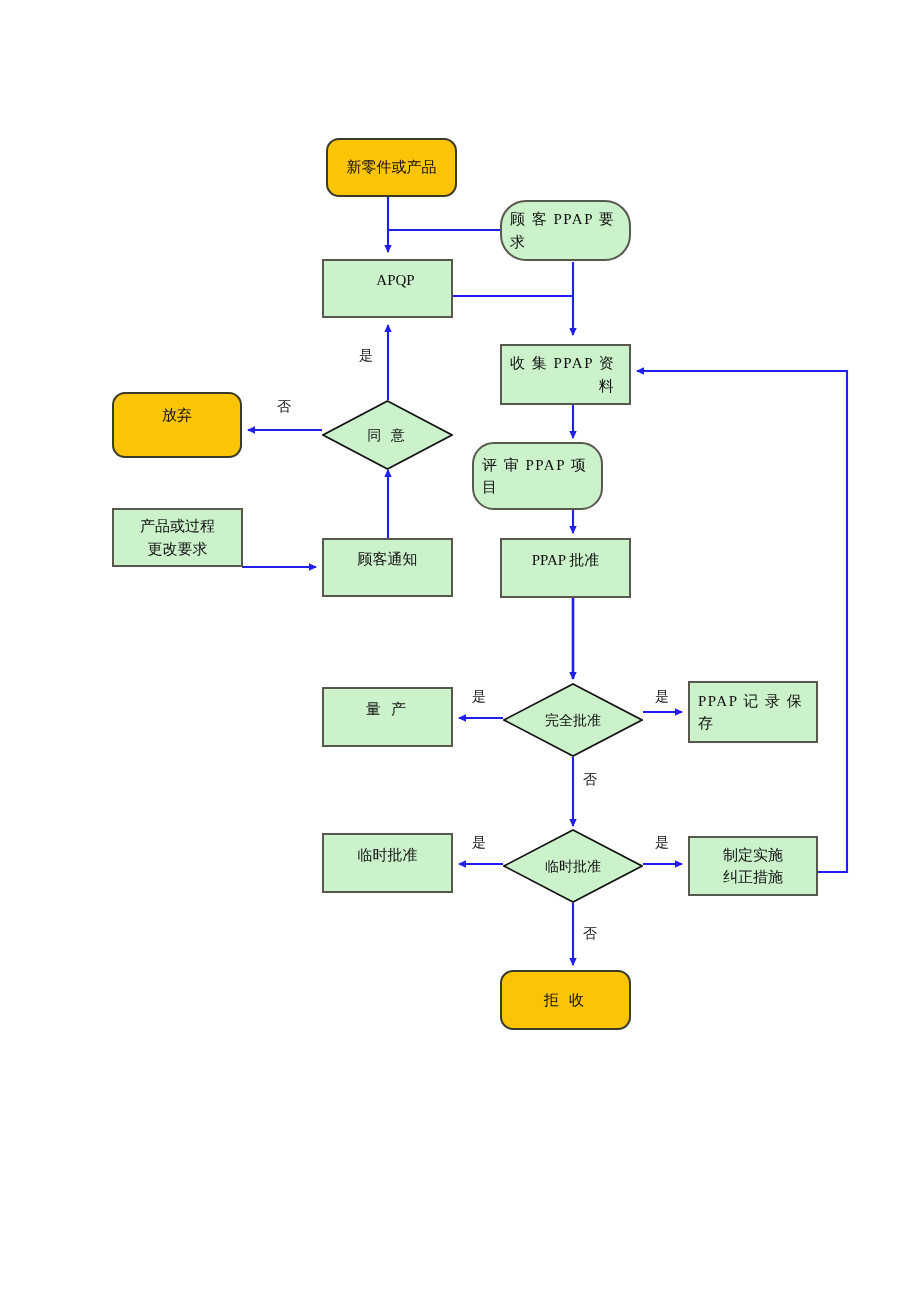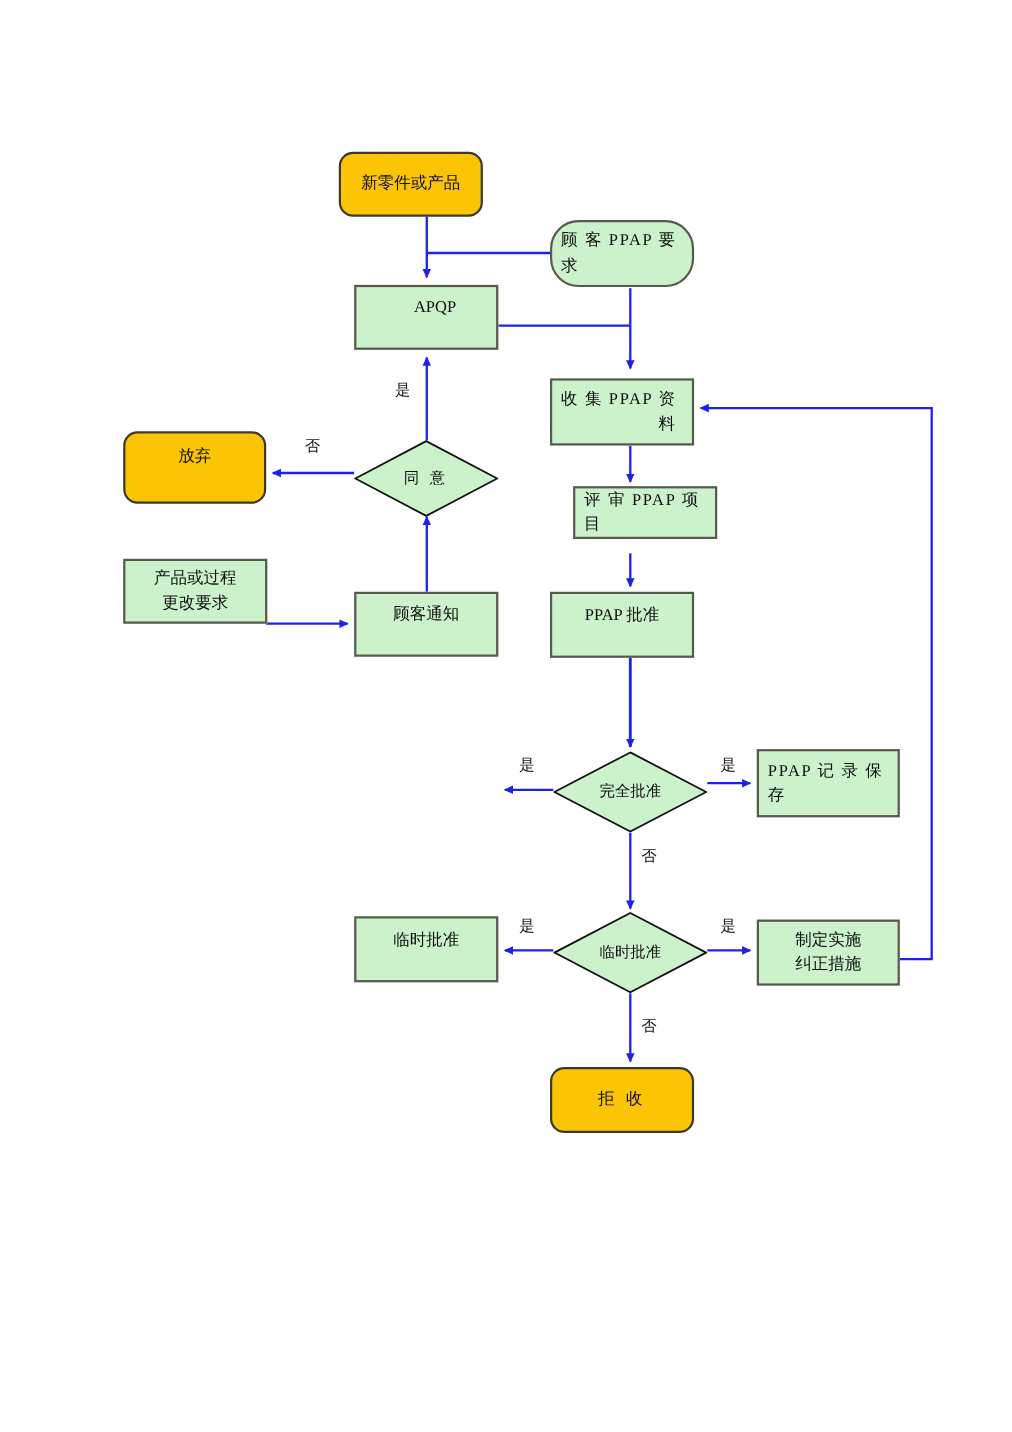--- a/index.html
+++ b/index.html
@@ -126,39 +126,39 @@
       <path d="M503,864 L459,864" marker-end="url(#ar)"></path>
 
       <path d="M643,864 L682,864" marker-end="url(#ar)"></path>
 
       <path d="M573,903 L573,965" marker-end="url(#ar)"></path>
 
       <path d="M818,872 L847,872 L847,371 L637,371" marker-end="url(#ar)"></path>
     </g>
   </svg>
 
-  <div class="node term" style="left:308px; top:138px; width:131px; height:59px;">
+  <div class="node term" style="left:326px; top:138px; width:131px; height:59px;">
     <span class="txt">新零件或产品</span>
   </div>
 
   <div class="node proc" style="left:500px; top:200px; width:131px; height:61px; justify-content:flex-start;border-radius:26px;">
     <span class="txt sp-1" style="text-align:left;">顾 客 PPAP 要
 求</span>
   </div>
 
   <div class="node proc" style="left:322px; top:259px; width:131px; height:59px; align-items:flex-start; padding-top:8px;padding-left:16px;">
     <span class="txt">APQP</span>
   </div>
 
   <div class="node proc" style="left:500px; top:344px; width:131px; height:61px; justify-content:flex-start;">
     <span class="txt sp-1" style="text-align:right;">收 集 PPAP 资
 料</span>
   </div>
 
-  <div class="node proc" style="left:521px; top:442px; width:131px; height:48px; justify-content:flex-start;">
+  <div class="node proc" style="left:472px; top:442px; width:131px; height:68px; justify-content:flex-start;border-radius:22px;">
     <span class="txt sp-1" style="text-align:left;">评 审 PPAP 项
 目</span>
   </div>
 
   <div class="node proc" style="left:500px; top:538px; width:131px; height:60px; align-items:flex-start; padding-top:9px;">
     <span class="txt">PPAP 批准</span>
   </div>
 
   <div class="node term" style="left:112px; top:392px; width:130px; height:66px; align-items:flex-start; padding-top:10px;">
     <span class="txt">放弃</span>
@@ -173,20 +173,23 @@
 
   <div class="node proc" style="left:112px; top:508px; width:131px; height:59px;">
     <span class="txt">产品或过程
 更改要求</span>
   </div>
 
   <div class="node proc" style="left:322px; top:538px; width:131px; height:59px; align-items:flex-start; padding-top:8px;">
     <span class="txt">顾客通知</span>
   </div>
 
+  <div class="node proc" style="left:322px; top:687px; width:131px; height:60px; align-items:flex-start; padding-top:9px;">
+    <span class="txt wide-sp">量 产</span>
+  </div>
 
   <div class="node dec" style="left:503px; top:683px; width:140px; height:74px;">
     <svg class="diamond-svg" viewBox="0 0 140 74" preserveAspectRatio="none">
       <polygon points="70,1 139,37 70,73 1,37" fill="#ccf2cc" stroke="#111111" stroke-width="1.6"></polygon>
     </svg>
     <span class="txt">完全批准</span>
   </div>
 
   <div class="node proc" style="left:688px; top:681px; width:130px; height:62px; justify-content:flex-start;">
     <span class="txt sp-1" style="text-align:left;">PPAP 记 录 保

